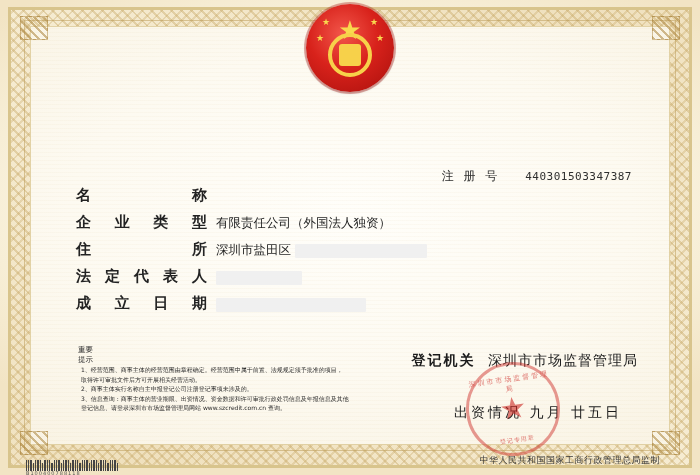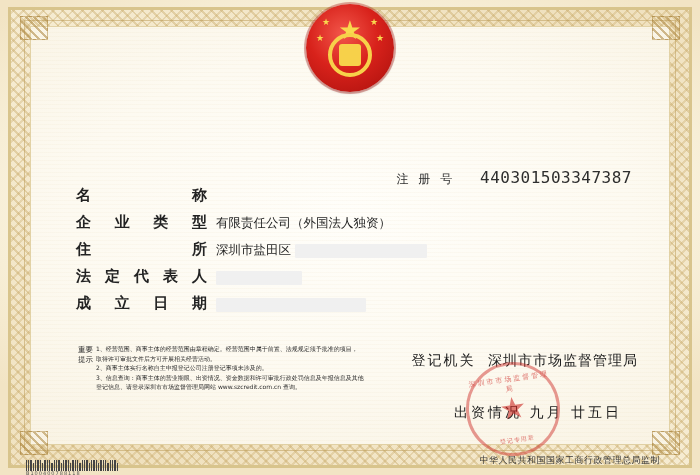--- a/index.html
+++ b/index.html
@@ -139,21 +139,21 @@
     color: #2e2e2e;
     letter-spacing: 1px;
     white-space: nowrap;
   }
   .regno .rn-label {
     letter-spacing: 3px;
     margin-right: 20px;
   }
   .regno .rn-value {
     font-family: "DejaVu Sans Mono", monospace;
-    font-size: 16px;
+    font-size: 11px;
     letter-spacing: .5px;
   }
 
   
   .fields {
     position: absolute;
     left: 76px;
     top: 186px;
     width: 552px;
   }
@@ -198,20 +198,21 @@
   .r-date { width: 150px; }
 
   
   .notes {
     position: absolute;
     left: 78px;
     top: 344px;
     width: 330px;
     display: flex;
     align-items: flex-start;
+    flex-direction: column;
   }
   .notes-label {
     width: 15px;
     flex: 0 0 15px;
     font-size: 7.5px;
     line-height: 10px;
     color: #333;
     text-align: center;
     letter-spacing: 0;
     padding-top: 1px;
@@ -228,21 +229,21 @@
   
   .authority {
     position: absolute;
     right: 62px;
     top: 352px;
     font-size: 14px;
     color: #1c1c1c;
     white-space: nowrap;
   }
   .authority .auth-label {
-    font-weight: normal;
+    font-weight: bold;
     letter-spacing: 2px;
     margin-right: 8px;
   }
   .authority .auth-value { letter-spacing: 1px; }
 
   
   .issue-date {
     position: absolute;
     right: 78px;
     top: 404px;

